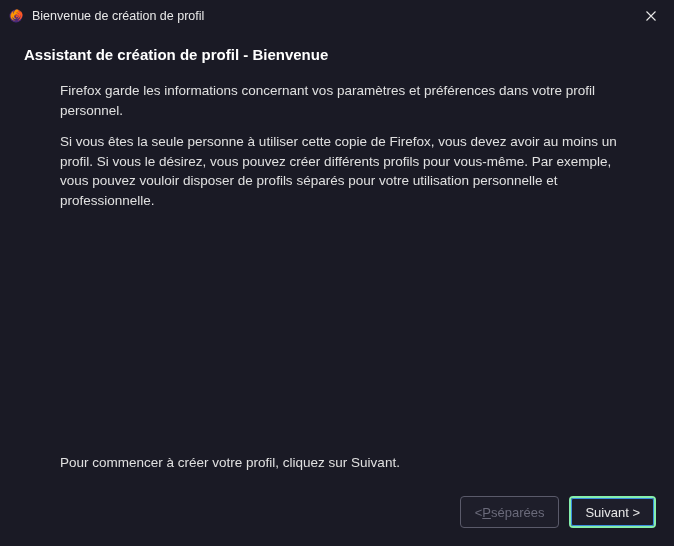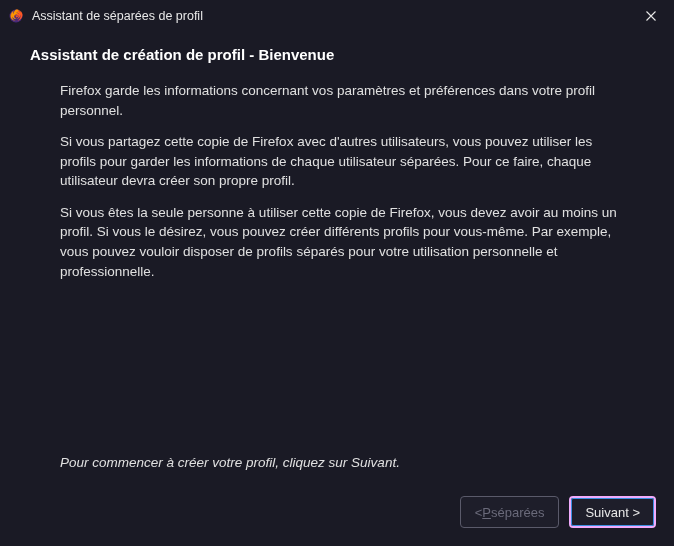--- a/index.html
+++ b/index.html
@@ -38,21 +38,21 @@
     .titlebar-close {
       width: 46px;
       height: 32px;
       display: flex;
       align-items: center;
       justify-content: center;
       cursor: pointer;
       margin-right: -8px;
     }
     .header {
-      padding: 14px 30px 10px 30px;
+      padding: 14px 30px 10px 24px;
     }
     .header-title {
       font-size: 15px;
       font-weight: 700;
       color: #ffffff;
     }
     .content {
       padding: 8px 44px 0 60px;
       color: #e0e0e0;
     }
@@ -61,21 +61,20 @@
       line-height: 1.45;
       margin-bottom: 12px;
     }
     .footer-text {
       position: absolute;
       bottom: 76px;
       left: 60px;
       right: 60px;
       font-size: 13.5px;
       color: #e0e0e0;
-      font-style: italic;
     }
     .button-bar {
       position: absolute;
       bottom: 18px;
       right: 18px;
       display: flex;
       gap: 10px;
     }
     .btn {
       min-width: 82px;
@@ -93,51 +92,50 @@
       justify-content: center;
     }
     .btn-disabled {
       color: #6a6a7a;
       cursor: not-allowed;
     }
     .btn-disabled .underline-letter {
       text-decoration: underline;
     }
     .btn-primary {
-      border: 2px solid #f0abfc;
+      border: 2px solid #86efac;
       outline: 1px solid #3a8ee0;
       outline-offset: -3px;
     }
   </style>
 </head>
 <body>
 
 <div class="titlebar">
   <span class="titlebar-icon">
     <svg width="16" height="16" viewBox="0 0 16 16">
       <circle cx="8" cy="8" r="6.5" fill="#4a2a7a"></circle>
       <path d="M 8 1.5 C 11 1.5 14 3.5 14.3 7 C 14.5 4 12 2 10 2.5 C 11.5 3.5 12.5 5 12 7 C 11.5 5.5 10 4 8 4.5 C 9.5 5 10.5 6.5 10 8 C 9.5 6.5 7.5 6 6.5 7.5 C 5.5 9 7 11 8.5 10.5 C 7 11.5 5 10.5 4.5 8.5 C 4 10.5 5.5 12.5 8 12.5 C 5 13 2.5 10.5 2.5 8 C 2.5 6 3.5 4 5 3 C 3.5 4.5 3 6.5 3.5 8 C 3 6 4 3.5 6 2.5 C 5 3.5 4.8 5 5.5 6 C 5.3 4 7 2.5 8 1.5 Z" fill="#ff9500"></path>
       <path d="M 8 1.5 C 10 1.5 12 2.5 13 4.5 C 12 3 10 2.5 9 3.5 C 10.5 3.8 11.5 5 11.5 6.5 C 11 5 9.5 4.5 8.5 5.5 C 9.5 5.8 10 7 9.5 8 C 9 6.8 7.5 7 7 8 C 8 8 8.5 9 8 9.5 C 9.5 9.5 10.5 8 10.5 7 C 11 9 9.5 11 8 11 C 10.5 11 12.5 9 12.5 6.5 C 13 9.5 11 13 8 13 C 11.5 13 14.5 10 14.5 7 C 14.5 4 11.5 1.5 8 1.5 Z" fill="#ff5722"></path>
     </svg>
   </span>
-  <span class="titlebar-title">Assistant de séparées de profil</span>
+  <span class="titlebar-title">Bienvenue de création de profil</span>
   <div class="titlebar-close">
     <svg width="10" height="10" viewBox="0 0 10 10">
       <path d="M 0.5 0.5 L 9.5 9.5 M 9.5 0.5 L 0.5 9.5" stroke="#e8e8e8" stroke-width="1.1"></path>
     </svg>
   </div>
 </div>
 
 <div class="header">
   <div class="header-title">Assistant de création de profil - Bienvenue</div>
 </div>
 
 <div class="content">
   <p>Firefox garde les informations concernant vos paramètres et préférences dans votre profil personnel.</p>
-  <p>Si vous partagez cette copie de Firefox avec d'autres utilisateurs, vous pouvez utiliser les profils pour garder les informations de chaque utilisateur séparées. Pour ce faire, chaque utilisateur devra créer son propre profil.</p>
   <p>Si vous êtes la seule personne à utiliser cette copie de Firefox, vous devez avoir au moins un profil. Si vous le désirez, vous pouvez créer différents profils pour vous-même. Par exemple, vous pouvez vouloir disposer de profils séparés pour votre utilisation personnelle et professionnelle.</p>
 </div>
 
 <div class="footer-text">Pour commencer à créer votre profil, cliquez sur Suivant.</div>
 
 <div class="button-bar">
   <button class="btn btn-disabled" disabled="">
     <span>&lt; </span>
       <span class="underline-letter">P</span>
       <span>séparées</span>

